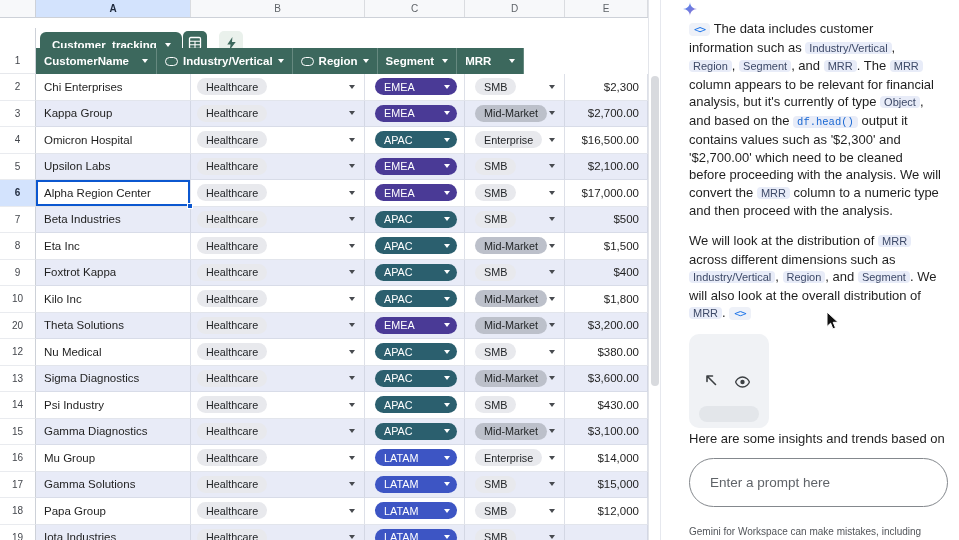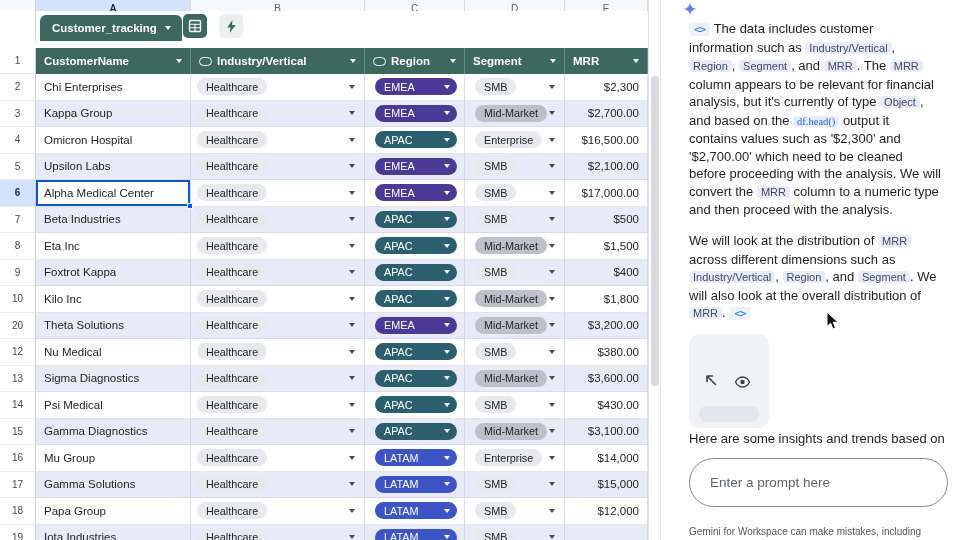--- a/index.html
+++ b/index.html
@@ -7,30 +7,30 @@
 #stage{position:absolute;inset:0;width:959px;height:540px}
 
 
 .sheet{position:absolute;left:0;top:0;width:660px;height:540px;background:#fff;overflow:hidden}
 .letters{position:absolute;left:0;top:0;width:648px;height:18px;display:flex;background:#f7f8fa;border-bottom:1px solid #cdd1d8}
 .corner{width:36px;height:100%;border-right:1px solid #cdd1d8}
 .lcell{display:flex;align-items:center;justify-content:center;font-size:10px;color:#5f6368;border-right:1px solid #dadce0;height:100%}
 .selcol{background:#d3e3fd;color:#1f2a3d;font-weight:700}
 .wa{width:155px}.wb{width:174px}.wc{width:100px}.wd{width:100px}.we{width:83px}
 
-.chiprow{position:absolute;left:0;top:11px;width:648px;height:30px;background:#fff}
+.chiprow{position:absolute;left:0;top:28px;width:648px;height:30px;background:#fff}
 .chipgut{position:absolute;left:0;top:0;width:36px;height:30px;border-right:1px solid #cdd1d8}
 .tablechip{position:absolute;left:40px;top:4px;height:26px;background:var(--green);border-radius:6px 6px 0 0;color:#fff;display:flex;align-items:center;gap:8px;padding:0 11px 0 12px;font-size:11.5px;font-weight:700;cursor:pointer}
 .iconbtn{position:absolute;top:3px;width:24px;height:24px;border-radius:5px;display:flex;align-items:center;justify-content:center;cursor:pointer}
 .gridbtn{left:183px;background:var(--green)}
 .boltbtn{left:219px;background:#eaf1ec}
 
 .hrow{position:absolute;left:0;top:48px;width:648px;height:26px;display:flex}
 .hgut{width:36px;background:#fff;border-right:1px solid #cdd1d8;border-bottom:1px solid #e6e8ec;display:flex;align-items:center;justify-content:center;font-size:10px;color:#44474d}
-.hcols{display:flex;background:var(--green);width:612px}
+.hcols{display:flex;background:var(--green);width:488px}
 .hcell{display:flex;align-items:center;gap:5px;padding:0 8px;font-size:11.5px;font-weight:700;color:#fff;border-right:1px solid rgba(255,255,255,.22);position:relative;cursor:pointer}
 .hlabel{white-space:nowrap;overflow:hidden}
 .pillicon{width:13px;height:9px;border:1.5px solid #fff;border-radius:5px;flex:none}
 .hcaret{margin-left:auto}
 
 .rowswrap{position:absolute;left:0;top:74px;width:648px;height:466px;overflow:hidden}
 .drow{display:flex;height:26.5px}
 .gut{width:36px;background:#fff;border-right:1px solid #cdd1d8;border-bottom:1px solid #e9ebef;display:flex;align-items:center;justify-content:center;font-size:10px;color:#44474d;flex:none}
 .gutsel{background:#d3e3fd;color:#1f2a3d;font-weight:700}
 .c{border-right:1px solid #dde0e8;border-bottom:1px solid #e2e5ec;background:#fff;display:flex;align-items:center;position:relative;font-size:11.5px;color:#1f1f1f;flex:none}
@@ -52,21 +52,21 @@
 .vsb{position:absolute;left:648px;top:0;width:12px;height:540px;background:#fff;border-left:1px solid #e3e5ea}
 .vsb .thumb{position:absolute;left:2px;top:76px;width:8px;height:310px;border-radius:4px;background:#d8dade;cursor:pointer}
 
 
 .panel{position:absolute;left:660px;top:0;width:299px;height:540px;background:#fff;border-left:1px solid #e6e8ee}
 .sparkle{position:absolute;left:22px;top:2px;width:14px;height:14px}
 .ptext{position:absolute;left:28px;width:252px;font-size:13px;line-height:17.5px;color:#1f1f1f}
 .p1{top:20px}
 .p2{top:232px}
 .ichip{background:#e8ecf8;border-radius:4px;padding:0 4px;font-size:11px;color:#3e4a68;white-space:nowrap}
-.ichip.mono{font-family:Liberation Serif, serif;font-size:10.5px;color:#1967d2}
+.ichip.mono{font-family:Liberation Mono, monospace;font-size:10.5px;color:#1967d2}
 .codechip{background:#eef1f8;border-radius:4px;padding:0 5px;font-size:11px;color:#1a73e8;font-family:"DejaVu Sans Mono",monospace;letter-spacing:-1px;cursor:pointer}
 .card{position:absolute;left:28px;top:334px;width:80px;height:94px;background:#f0f2f5;border-radius:10px}
 .card .ico1{position:absolute;left:14px;top:38px;cursor:pointer}
 .card .ico2{position:absolute;left:46px;top:40px;cursor:pointer}
 .card .bar{position:absolute;left:10px;bottom:6px;width:60px;height:16px;border-radius:8px;background:#e3e6ea}
 .insights{position:absolute;left:28px;top:431px;width:256px;font-size:13px;color:#1f1f1f;white-space:nowrap;overflow:hidden}
 .prompt{position:absolute;left:28px;top:458px;width:259px;height:49px;border:1px solid #84888d;border-radius:25px;background:#fff;font-size:13.5px;color:#1f1f1f;padding:0 20px;outline:none;font-family:"Liberation Sans","DejaVu Sans",sans-serif}
 .prompt::placeholder{color:#5f6368}
 .disclaimer{position:absolute;left:28px;top:526px;font-size:10px;color:#52555a;white-space:nowrap}
 .cursor{position:absolute;left:826px;top:311px;z-index:10;pointer-events:none}
@@ -215,21 +215,21 @@
           </div>
           <div class="c cd">
             <div class="pill" style="background: rgb(232, 233, 237);">SMB</div>
             <div class="crt dd"></div>
           </div>
           <div class="c ce">$2,100.00</div>
         </div>
         <div class="drow">
           <div class="gut gutsel">6</div>
           <div class="c ca selcell">
-            <div class="atxt">Alpha Medical Center</div>
+            <div class="atxt">Alpha Region Center</div>
             <div class="handle"></div>
           </div>
           <div class="c cb">
             <div class="pill" style="background: rgb(232, 233, 237);">Healthcare</div>
             <div class="crt dd"></div>
           </div>
           <div class="c cc">
             <div class="rpill" style="background: rgb(74, 58, 150);">
               <div>EMEA</div>
               <div class="crt white"></div>
@@ -384,21 +384,21 @@
           </div>
           <div class="c cd">
             <div class="pill" style="background: rgb(188, 192, 202);">Mid-Market</div>
             <div class="crt dd"></div>
           </div>
           <div class="c ce">$3,600.00</div>
         </div>
         <div class="drow">
           <div class="gut">14</div>
           <div class="c ca">
-            <div class="atxt">Psi Medical</div>
+            <div class="atxt">Psi Industry</div>
           </div>
           <div class="c cb">
             <div class="pill" style="background: rgb(232, 233, 237);">Healthcare</div>
             <div class="crt dd"></div>
           </div>
           <div class="c cc">
             <div class="rpill" style="background: rgb(43, 95, 110);">
               <div>APAC</div>
               <div class="crt white"></div>
             </div>

